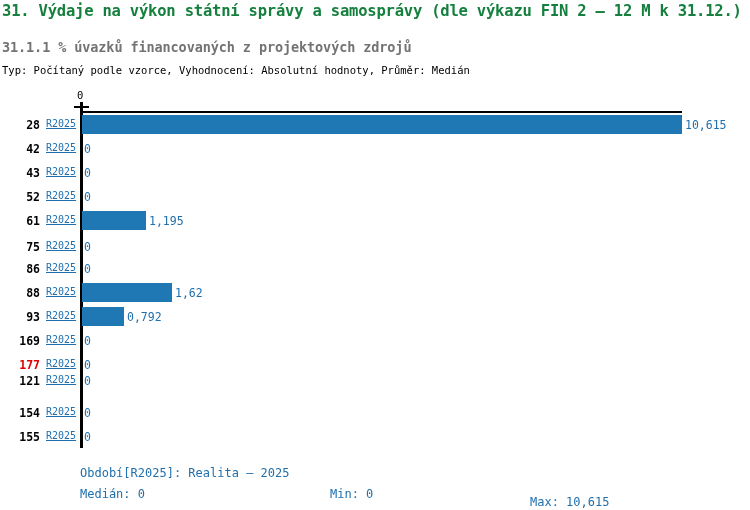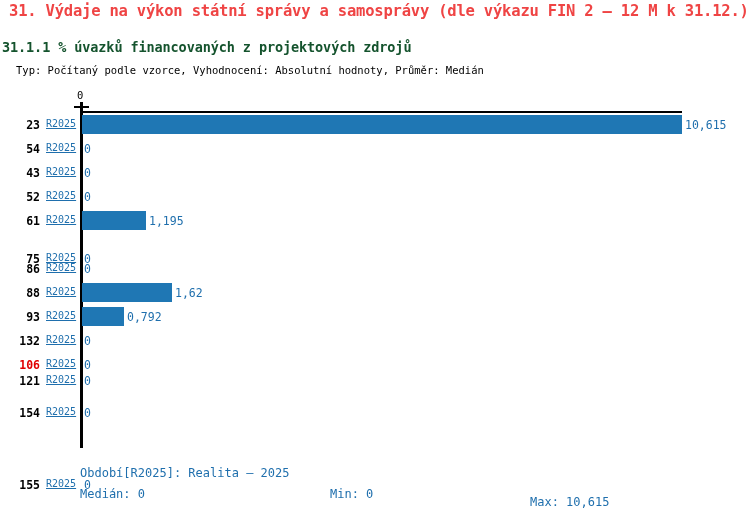--- a/index.html
+++ b/index.html
@@ -13,41 +13,41 @@
     position: relative;
     overflow: hidden;
     font-family: "DejaVu Sans Mono", "Liberation Mono", monospace;
     color: #000000;
     -webkit-font-smoothing: none;
   }
 
   
   #title-main {
     position: absolute;
-    left: 9px;
+    left: 2px;
     top: 2px;
     font-size: 15.5px;
     font-weight: bold;
     white-space: nowrap;
     letter-spacing: -0.2px;
-    color: #ef4444;
+    color: #15803d;
   }
   #title-sub {
     position: absolute;
     left: 2px;
     top: 39px;
     font-size: 13.5px;
     font-weight: bold;
     white-space: nowrap;
     letter-spacing: -0.1px;
-    color: #14532d;
+    color: #737373;
   }
   #title-meta {
     position: absolute;
-    left: 16px;
+    left: 2px;
     top: 64px;
     font-size: 10.5px;
     white-space: nowrap;
     color: #000000;
   }
 
   
   #plot {
     position: absolute;
     left: 0;
@@ -147,47 +147,47 @@
 <div id="title-sub">31.1.1 % úvazků financovaných z projektových zdrojů</div>
 <div id="title-meta">Typ: Počítaný podle vzorce, Vyhodnocení: Absolutní hodnoty, Průměr: Medián</div>
 
 <div id="plot">
   <div id="max-top-rule" style="width: 602px;"></div>
   <div id="axis-line"></div>
   <div id="axis-tick"></div>
   <div id="axis-tick-label">0</div>
   <div id="rows">
       <div class="row" style="top: 25px;">
-        <div class="row-num">23</div>
+        <div class="row-num">28</div>
         <div class="row-period">R2025</div>
         <div class="bar" style="width: 600px; background: rgb(31, 119, 180);"></div>
         <div class="bar-label" style="left: 685px;">10,615</div>
       </div>
       <div class="row" style="top: 49px;">
-        <div class="row-num">54</div>
+        <div class="row-num">42</div>
         <div class="row-period">R2025</div>
         <div class="bar-label" style="left: 84px;">0</div>
       </div>
       <div class="row" style="top: 73px;">
         <div class="row-num">43</div>
         <div class="row-period">R2025</div>
         <div class="bar-label" style="left: 84px;">0</div>
       </div>
       <div class="row" style="top: 97px;">
         <div class="row-num">52</div>
         <div class="row-period">R2025</div>
         <div class="bar-label" style="left: 84px;">0</div>
       </div>
       <div class="row" style="top: 121px;">
         <div class="row-num">61</div>
         <div class="row-period">R2025</div>
         <div class="bar" style="width: 64px; background: rgb(31, 119, 180);"></div>
         <div class="bar-label" style="left: 149px;">1,195</div>
       </div>
-      <div class="row" style="top: 159px;">
+      <div class="row" style="top: 147px;">
         <div class="row-num">75</div>
         <div class="row-period">R2025</div>
         <div class="bar-label" style="left: 84px;">0</div>
       </div>
       <div class="row" style="top: 169px;">
         <div class="row-num">86</div>
         <div class="row-period">R2025</div>
         <div class="bar-label" style="left: 84px;">0</div>
       </div>
       <div class="row" style="top: 193px;">
@@ -196,40 +196,40 @@
         <div class="bar" style="width: 90px; background: rgb(31, 119, 180);"></div>
         <div class="bar-label" style="left: 175px;">1,62</div>
       </div>
       <div class="row" style="top: 217px; padding-left: 36px;">
         <div class="row-num">93</div>
         <div class="row-period">R2025</div>
         <div class="bar" style="width: 42px; background: rgb(31, 119, 180);"></div>
         <div class="bar-label" style="left: 127px;">0,792</div>
       </div>
       <div class="row" style="top: 241px;">
-        <div class="row-num">132</div>
+        <div class="row-num">169</div>
         <div class="row-period">R2025</div>
         <div class="bar-label" style="left: 84px;">0</div>
       </div>
       <div class="row" style="top: 265px;">
-        <div class="row-num highlight">106</div>
+        <div class="row-num highlight">177</div>
         <div class="row-period">R2025</div>
         <div class="bar-label" style="left: 84px;">0</div>
       </div>
       <div class="row" style="top: 281px;">
         <div class="row-num">121</div>
         <div class="row-period">R2025</div>
         <div class="bar-label" style="left: 84px;">0</div>
       </div>
       <div class="row" style="top: 313px;">
         <div class="row-num">154</div>
         <div class="row-period">R2025</div>
         <div class="bar-label" style="left: 84px;">0</div>
       </div>
-      <div class="row" style="top: 337px; margin-top: 48px;">
+      <div class="row" style="top: 337px;">
         <div class="row-num">155</div>
         <div class="row-period">R2025</div>
         <div class="bar-label" style="left: 84px;">0</div>
       </div>
     </div>
 </div>
 
 <div id="footer">
   <div class="footer-line" id="legend-period">Období[R2025]: Realita – 2025</div>
   <div class="footer-line" id="stat-median">Medián: 0</div>

